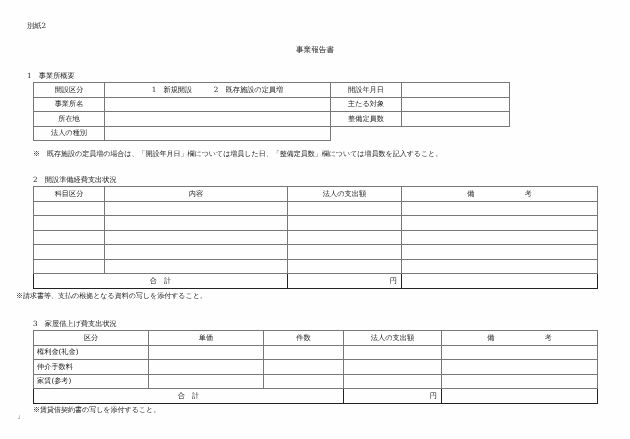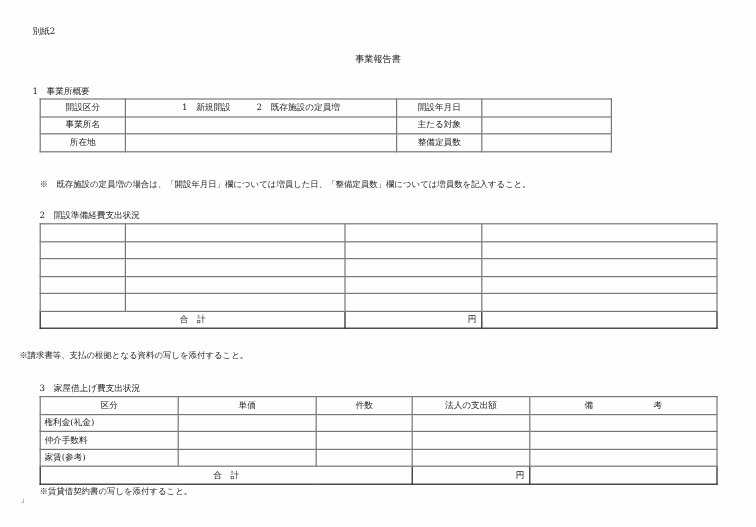--- a/index.html
+++ b/index.html
@@ -40,33 +40,45 @@
     <td></td>
     <td class="c">主たる対象</td>
     <td></td>
   </tr>
   <tr>
     <td class="c">所在地</td>
     <td></td>
     <td class="c">整備定員数</td>
     <td></td>
   </tr>
+  <tr>
+    <td class="c">法人の種別</td>
+    <td></td>
+    <td class="empty-cell" style="border-left:1px solid #777 !important;"></td>
+    <td class="empty-cell"></td>
+  </tr>
 </tbody>
   </table>
 <div class="abs" style="left:33px;top:149px;font-size:7px;">※　既存施設の定員増の場合は、「開設年月日」欄については増員した日、「整備定員数」欄については増員数を記入すること。</div>
 
 <div class="abs" style="left:33px;top:175px;">2　開設準備経費支出状況</div>
 <table style="left:33px;top:186px;width:564px;">
   <colgroup>
       <col style="width:71px">
       <col style="width:183px">
       <col style="width:114px">
       <col style="width:196px">
     </colgroup>
   <tbody>
+      <tr>
+    <td class="c">科目区分</td>
+    <td class="c">内容</td>
+    <td class="c">法人の支出額</td>
+    <td class="c">備　　　　　　　考</td>
+  </tr>
   <tr>
         <td></td>
         <td></td>
         <td></td>
         <td></td>
       </tr>
   <tr>
         <td></td>
         <td></td>
         <td></td>

